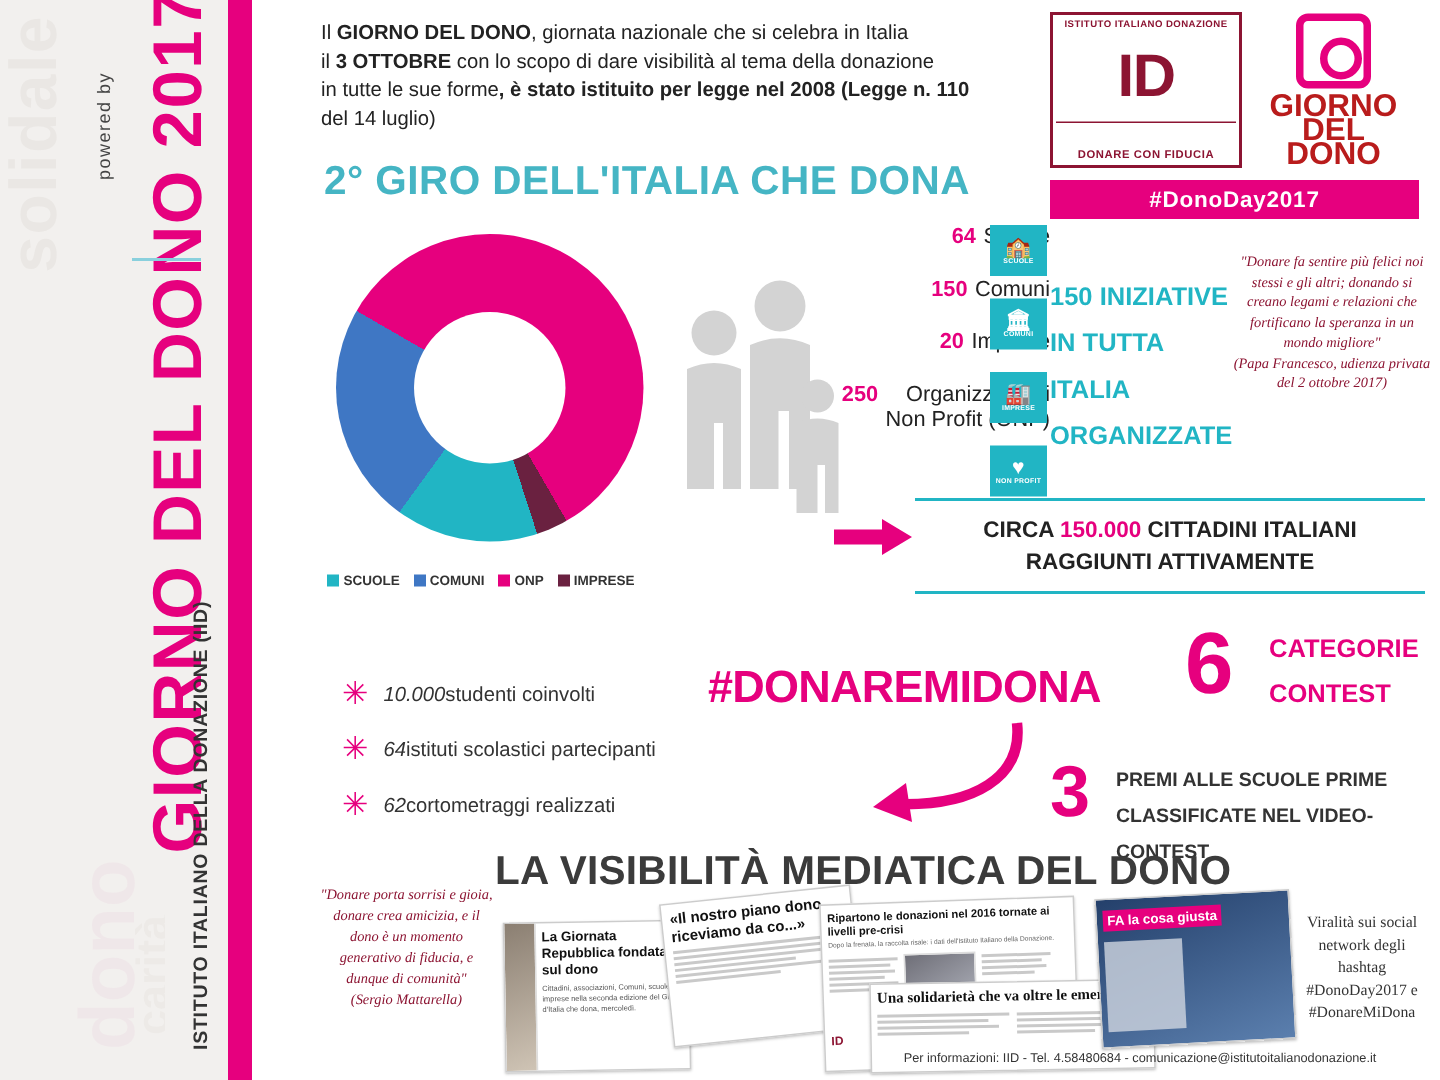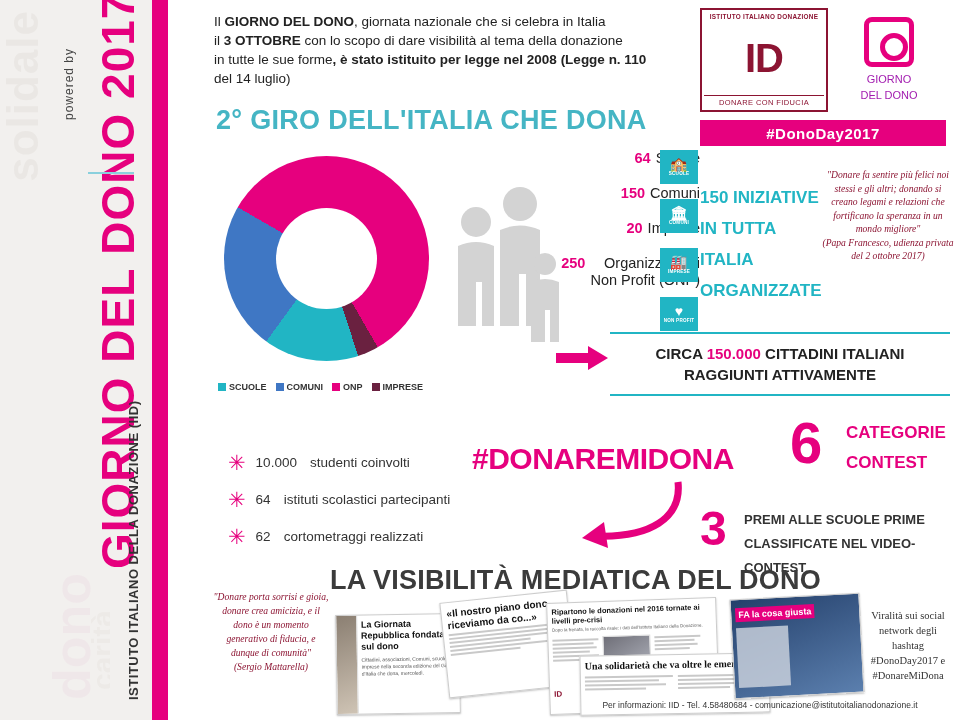--- a/index.html
+++ b/index.html
@@ -79,34 +79,34 @@
   }
   .iid-logo .arc-top {
     font-size:6.4px; color:#8c1432; font-weight:bold; letter-spacing:.3px;
     text-align:center; line-height:8px;
   }
   .iid-logo .idbig {
     font-size:40px; font-weight:bold; color:#8c1432; line-height:38px;
     letter-spacing:-1px;
   }
   .iid-logo .fiducia {
-    font-size:7.5px; color:#8c1432; font-weight:normal; letter-spacing:.4px;
-    border-top:1px solid #8c1432; width:100%; text-align:center; padding-top:2px;
+    font-size:7.5px; color:#8c1432; font-weight:bold; letter-spacing:.4px;
+    border-top:1px solid #8c1432; width:100%; text-align:center; padding-top:16px;
   }
   .gdd-logo { width:110px; height:104px; display:flex; flex-direction:column;
     align-items:center; justify-content:center; }
   .gdd-mark {
     width:50px; height:50px; border:5px solid #e6007e; border-radius:8px;
     position:relative; margin-bottom:4px;
   }
   .gdd-mark:after {
     content:""; position:absolute; left:11px; top:11px; width:18px; height:18px;
     border:5px solid #e6007e; border-radius:50%;
   }
-  .gdd-text { font-size:11px; font-weight:normal; color:#a21caf; line-height:16px;
+  .gdd-text { font-size:21px; font-weight:bold; color:#b91c1c; line-height:16px;
     text-align:center; }
   .hashtag-bar {
     position:absolute; left:700px; top:120px; width:246px; height:26px;
     background:#e6007e; color:#fff; font-size:15px; font-weight:bold;
     display:flex; align-items:center; justify-content:center; letter-spacing:.5px;
   }
 
   
   .giro-title {
     position:absolute; left:216px; top:105px; width:480px;
@@ -185,21 +185,21 @@
   
   .scuole-line {
     position:absolute; left:222px; top:400px; width:400px;
     font-size:17.5px; color:#333; line-height:23px;
     font-family:"Liberation Serif", serif;
   }
   .scuole-line .pk { color:#e6007e; font-style:italic; }
   .bullets { position:absolute; left:228px; top:455px; width:300px; }
   .bullet { display:flex; align-items:center; margin-bottom:22px; font-size:13.5px; color:#333; }
   .ast { color:#e6007e; font-size:21px; margin-right:10px; line-height:14px; }
-  .bullet .bn { margin-right:13px; }
+  .bullet .bn { margin-right:0;font-style:italic; }
 
   
   .hash-big {
     position:absolute; left:472px; top:442px; width:310px;
     font-size:30px; font-weight:bold; color:#e6007e; letter-spacing:-.5px;
   }
   .curve-arrow { position:absolute; left:560px; top:478px; width:130px; height:78px; }
 
   
   .six {

